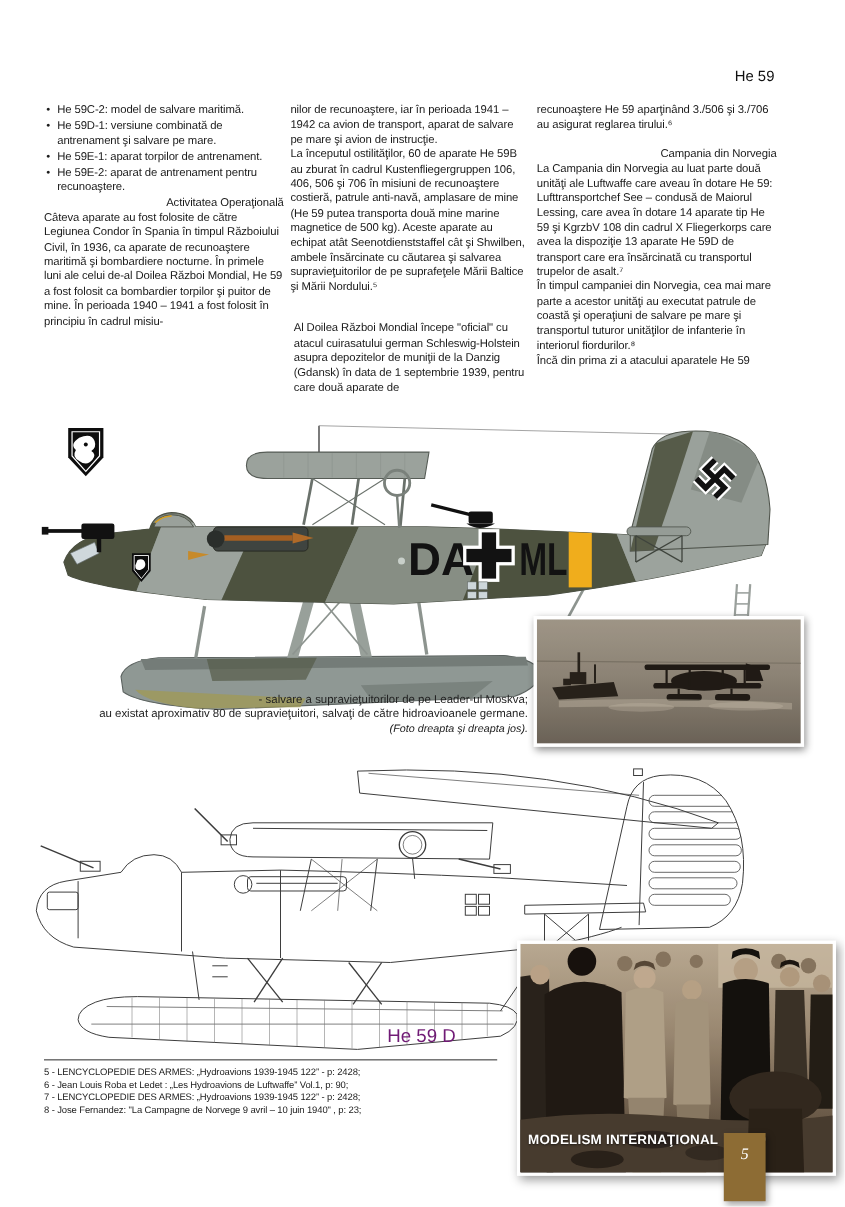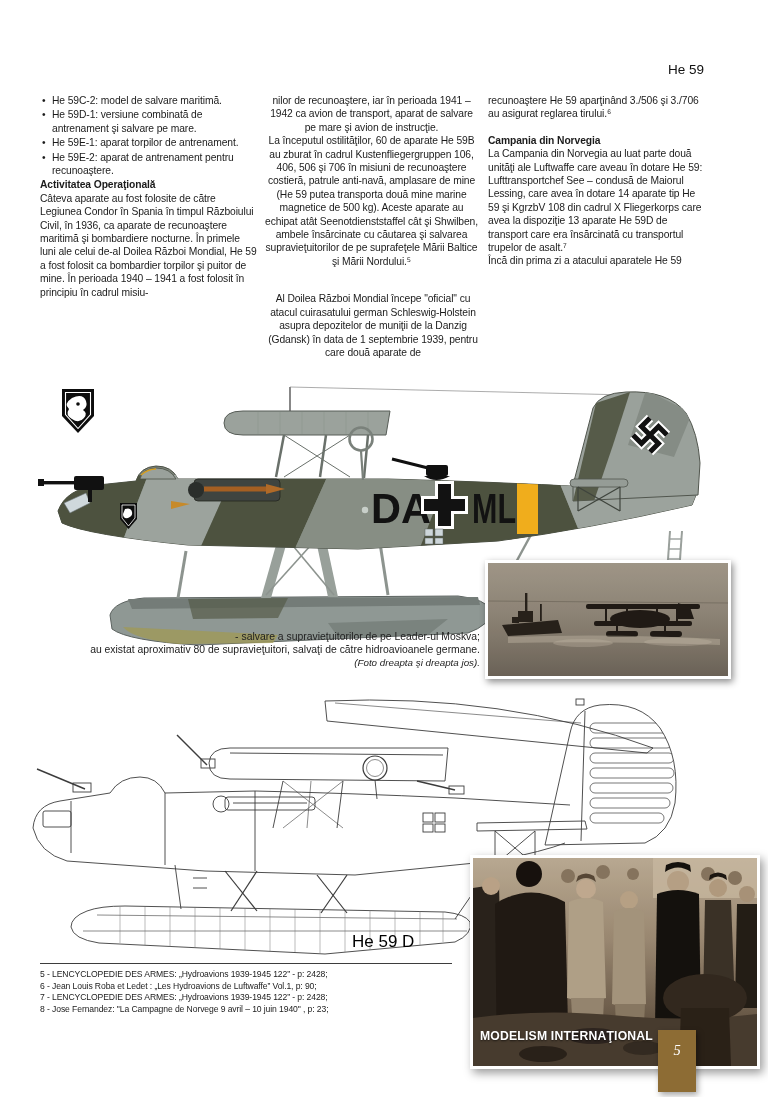--- a/index.html
+++ b/index.html
@@ -3,40 +3,40 @@
 <meta charset="utf-8">
 <style>
   html,body{margin:0;padding:0;background:#ffffff;}
   .page{position:relative;width:768px;height:1097px;background:#fff;overflow:hidden;
         font-family:"Liberation Sans",sans-serif;color:#1b1b1b;}
   
   .hdr{position:absolute;top:62px;right:64px;font-size:13.5px;font-weight:normal;color:#111;}
   
   .col{position:absolute;top:94px;font-size:10.3px;line-height:13.4px;letter-spacing:-0.1px;text-align:left;}
   .c1{left:40px;width:218px;}
-  .c2{left:264px;width:215px;text-align:center;}
+  .c2{left:264px;width:215px;}
   .c3{left:488px;width:218px;}
   .col p{margin:0;}
   ul.blist{margin:0;padding:0;list-style:none;}
   ul.blist li{position:relative;padding-left:12px;margin:0 0 1px 0;}
   ul.blist li::before{content:"•";position:absolute;left:2px;top:0;}
-  .subhead{font-weight:bold;margin:1px 0 0 0;}
+  .subhead{font-weight:normal;margin:1px 0 0 0;text-align:right;}
   .gap{height:13px;}
   
   .profile-art{position:absolute;left:28px;top:383px;width:740px;height:266px;}
   
   .cap{position:absolute;left:28px;top:631px;width:452px;text-align:right;
        font-size:10.4px;line-height:12.9px;color:#222;}
   .cap .it{font-style:italic;font-size:9.8px;}
   
   .photo-sea{position:absolute;left:485px;top:560px;width:240px;height:113px;background:#fff;
              padding:3px;box-shadow:2px 3px 7px rgba(0,0,0,.45);}
   
   .line-art{position:absolute;left:25px;top:693px;width:660px;height:262px;}
-  .draw-label{position:absolute;left:352px;top:932px;font-size:17px;color:#000000;}
+  .draw-label{position:absolute;left:352px;top:932px;font-size:17px;color:#701a75;}
   
   .rule{position:absolute;left:40px;top:963px;width:412px;height:1px;background:#3d3d3d;}
   .fnotes{position:absolute;left:40px;top:969px;font-size:8.6px;line-height:11.7px;color:#222;letter-spacing:-0.1px;}
   .fnotes div{white-space:nowrap;}
   
   .photo-soldiers{position:absolute;left:470px;top:855px;width:284px;height:208px;background:#fff;
                   padding:3px;box-shadow:3px 4px 9px rgba(0,0,0,.4);}
   .brandline{position:absolute;left:10px;top:174px;font-size:12.2px;font-weight:bold;color:#fff;
              letter-spacing:.2px;text-shadow:0 1px 2px rgba(0,0,0,.6);white-space:nowrap;}
   .brandline .issue{font-weight:normal;color:#cfc8b6;margin-left:5px;}
@@ -67,20 +67,21 @@
     <p>nilor de recunoaştere, iar în perioada 1941 – 1942 ca avion de transport, aparat de salvare pe mare şi avion de instrucţie.</p>
     <p>La începutul ostilităţilor, 60 de aparate He 59B au zburat în cadrul Kustenfliegergruppen 106, 406, 506 şi 706 în misiuni de recunoaştere costieră, patrule anti-navă, amplasare de mine (He 59 putea transporta două mine marine magnetice de 500 kg). Aceste aparate au echipat atât Seenotdienststaffel cât şi Shwilben, ambele însărcinate cu căutarea şi salvarea supravieţuitorilor de pe suprafeţele Mării Baltice şi Mării Nordului.⁵</p>
     <p style="padding-left:3px;margin-top:24px;">Al Doilea Război Mondial începe "oficial" cu atacul cuirasatului german Schleswig-Holstein asupra depozitelor de muniţii de la Danzig (Gdansk) în data de 1 septembrie 1939, pentru care două aparate de</p>
   </div>
 
   <div class="col c3">
     <p>recunoaştere He 59 aparţinând 3./506 şi 3./706 au asigurat reglarea tirului.⁶</p>
     <div class="gap"></div>
     <p class="subhead">Campania din Norvegia</p>
     <p>La Campania din Norvegia au luat parte două unităţi ale Luftwaffe care aveau în dotare He 59: Lufttransportchef See – condusă de Maiorul Lessing, care avea în dotare 14 aparate tip He 59 şi KgrzbV 108 din cadrul X Fliegerkorps care avea la dispoziţie 13 aparate He 59D de transport care era însărcinată cu transportul trupelor de asalt.⁷</p>
+    <p>În timpul campaniei din Norvegia, cea mai mare parte a acestor unităţi au executat patrule de coastă şi operaţiuni de salvare pe mare şi transportul tuturor unităţilor de infanterie în interiorul fiordurilor.⁸</p>
     <p>Încă din prima zi a atacului aparatele He 59</p>
   </div>
 
   <div class="profile-art">
     <svg width="740" height="266" viewBox="0 0 740 266">
       <defs>
         <clipPath id="fusClip">
           <path d="M30,128 Q38,106 70,102 L108,98 Q112,84 128,83 Q144,83 150,96 L360,96 Q470,99 560,104 L668,112 L664,122 Q560,146 470,158 L330,166 L160,162 Q60,152 34,140 Z"></path>
         </clipPath>
         <clipPath id="finClip">

